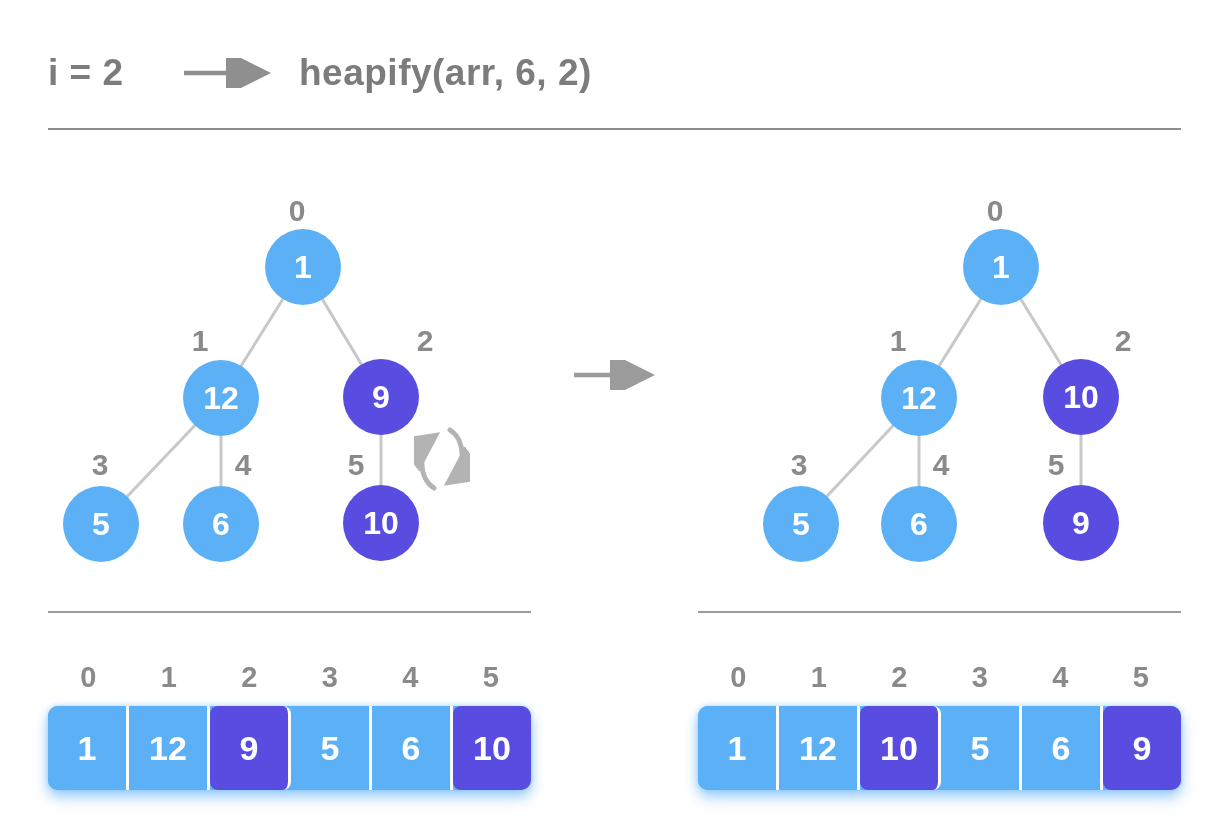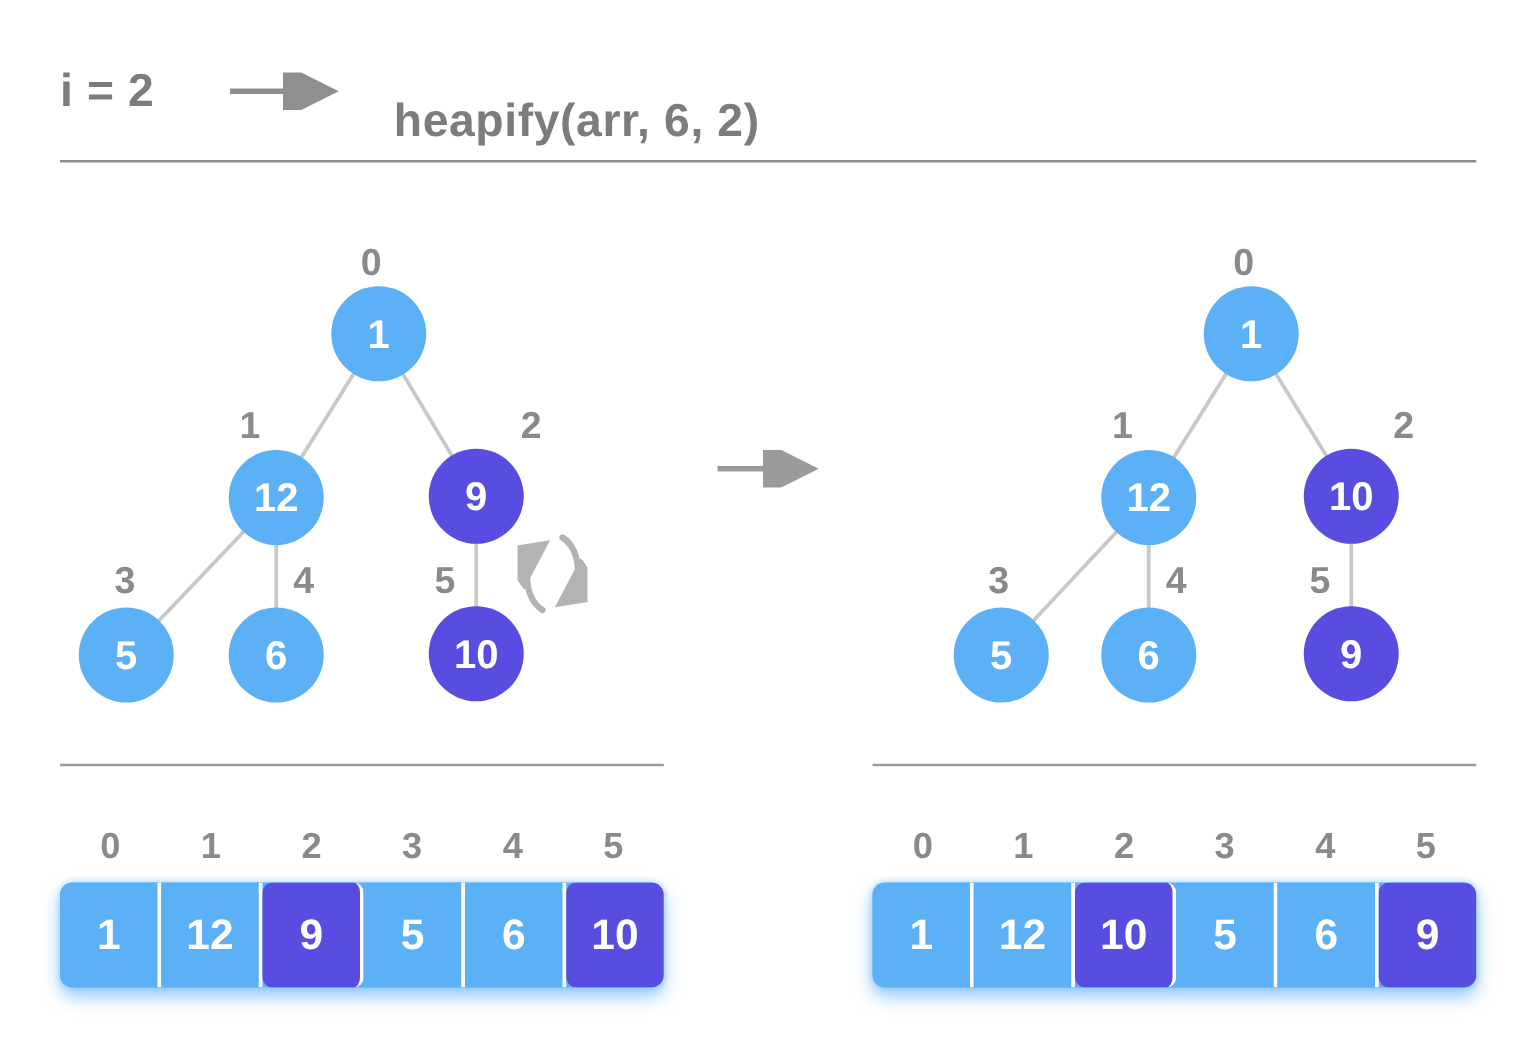--- a/index.html
+++ b/index.html
@@ -56,21 +56,21 @@
 
   <span class="hdr-text" style="left:48px;">i = 2</span>
   <svg class="abs" style="left:180px;top:58px;z-index:2;" width="100" height="30">
     <defs>
       <marker id="ah1" markerWidth="12" markerHeight="12" refX="8" refY="5" orient="auto">
         <path d="M0,0 L10,5 L0,10 z" fill="#8f8f8f"></path>
       </marker>
     </defs>
     <line x1="4" y1="15" x2="82" y2="15" stroke="#8f8f8f" stroke-width="4.5" marker-end="url(#ah1)"></line>
   </svg>
-  <span class="hdr-text" style="left:315px;margin-top:24px;">heapify(arr, 6, 2)</span>
+  <span class="hdr-text" style="left:299px;">heapify(arr, 6, 2)</span>
 
   <div class="divider" style="left:48px;top:128px;width:1133px;"></div>
 
   <svg class="overlay" width="1228" height="834">
     <g stroke="#c8c8c8" stroke-width="3">
       <line x1="303" y1="267" x2="221" y2="398"></line>
       <line x1="303" y1="267" x2="381" y2="397"></line>
       <line x1="221" y1="398" x2="101" y2="524"></line>
       <line x1="221" y1="398" x2="221" y2="524"></line>
       <line x1="381" y1="397" x2="381" y2="523"></line>

